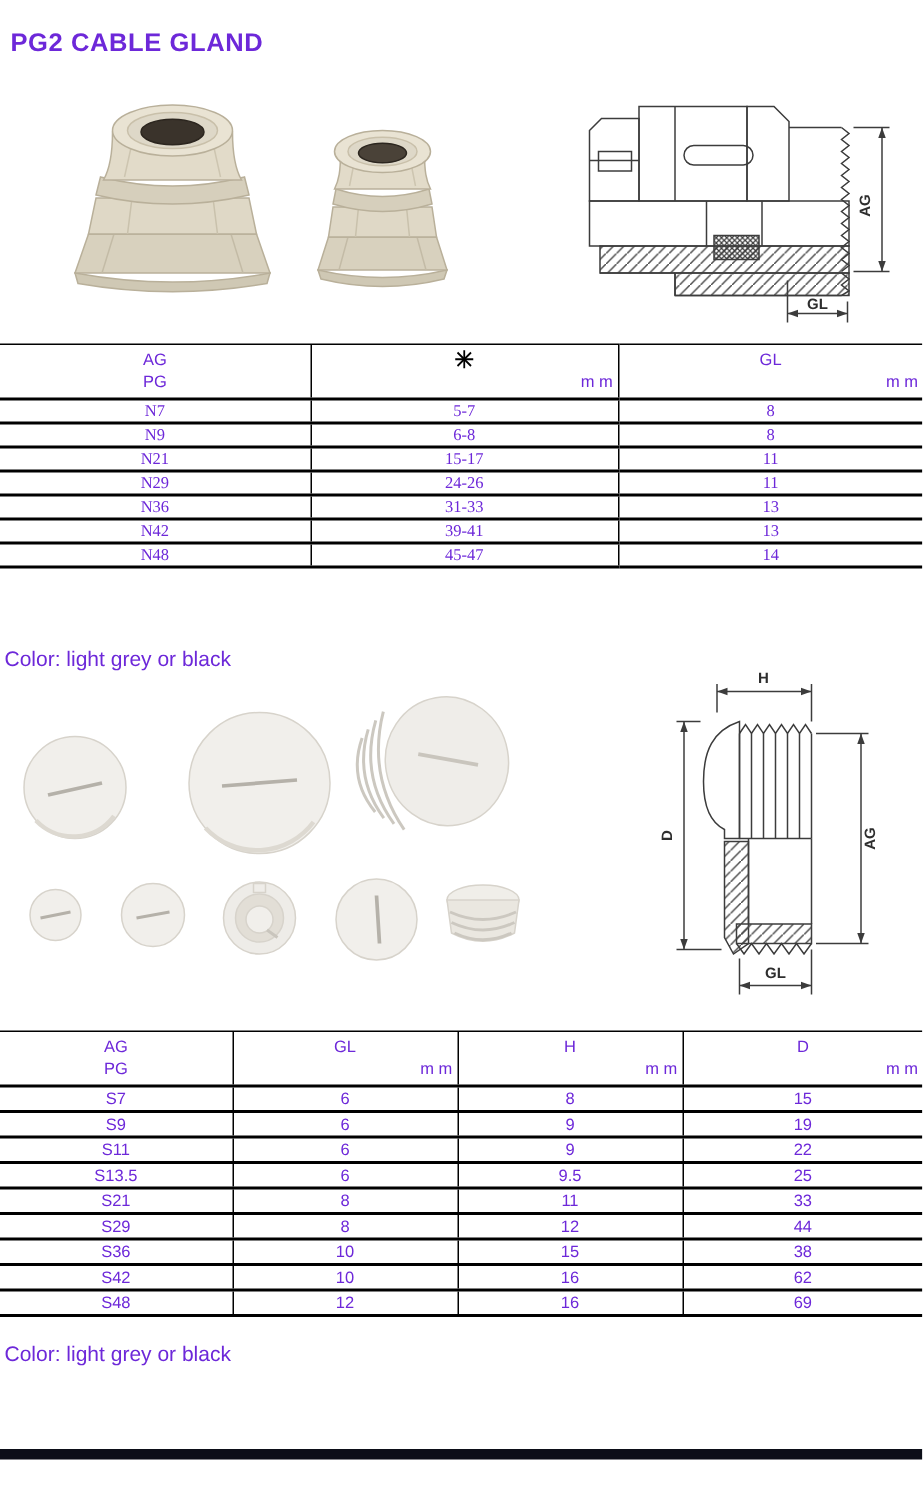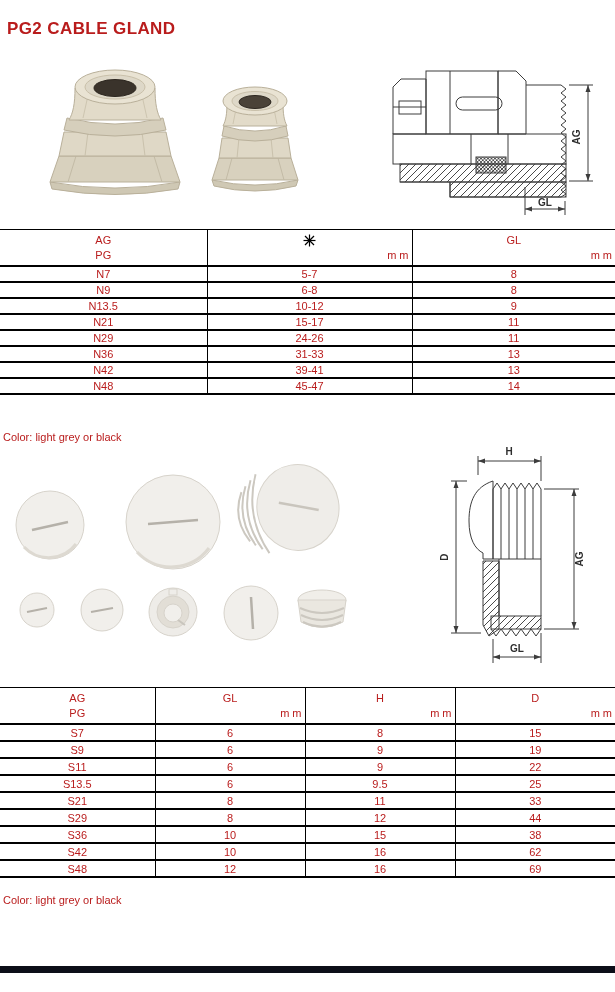--- a/index.html
+++ b/index.html
@@ -1,29 +1,29 @@
 <!DOCTYPE html>
 <html><head>
 <meta charset="utf-8">
 <style>
   html,body{margin:0;padding:0;background:#fff;}
   #page{position:relative;width:615px;height:992px;background:#fff;overflow:hidden;
-        font-family:"Liberation Sans",sans-serif;color:#b91c1c;}
+        font-family:"Liberation Sans",sans-serif;color:#6d28d9;}
   .title{position:absolute;left:7px;top:19px;font-size:17px;font-weight:bold;letter-spacing:.4px;}
   .abs{position:absolute;}
   table{border-collapse:collapse;table-layout:fixed;width:615px;font-size:11px;}
   th{font-weight:normal;border-top:1px solid #000;border-bottom:2px solid #000;
      height:35px;padding:0;vertical-align:middle;text-align:center;}
   td{border-bottom:2px solid #000;text-align:center;padding:0;}
-  #glands-table td{height:14px;}
+  #glands-table td{height:14px;font-family:Liberation Serif, serif;}
   #plugs-table td{height:15px;}
   th + th, td + td{border-left:1px solid #000;}
   .hl{line-height:15px;}
   .mm{letter-spacing:3px;margin-left:3px;text-align:right;}
-  .note{position:absolute;left:3px;font-size:11px;}
+  .note{position:absolute;left:3px;font-size:14px;}
   #glands-note{top:431px;}
   #plugs-note{top:894px;}
   #footer-bar{position:absolute;left:0;top:966px;width:615px;height:7px;background:#0c0e18;}
   svg text{font-family:"Liberation Sans",sans-serif;font-size:10px;font-weight:bold;fill:#2e2e2e;}
 </style>
 </head>
 <body>
 
 <div id="page">
 
@@ -148,25 +148,20 @@
           <td>N7</td>
           <td>5-7</td>
           <td>8</td>
         </tr>
         <tr>
           <td>N9</td>
           <td>6-8</td>
           <td>8</td>
         </tr>
         <tr>
-          <td>N13.5</td>
-          <td>10-12</td>
-          <td>9</td>
-        </tr>
-        <tr>
           <td>N21</td>
           <td>15-17</td>
           <td>11</td>
         </tr>
         <tr>
           <td>N29</td>
           <td>24-26</td>
           <td>11</td>
         </tr>
         <tr>

